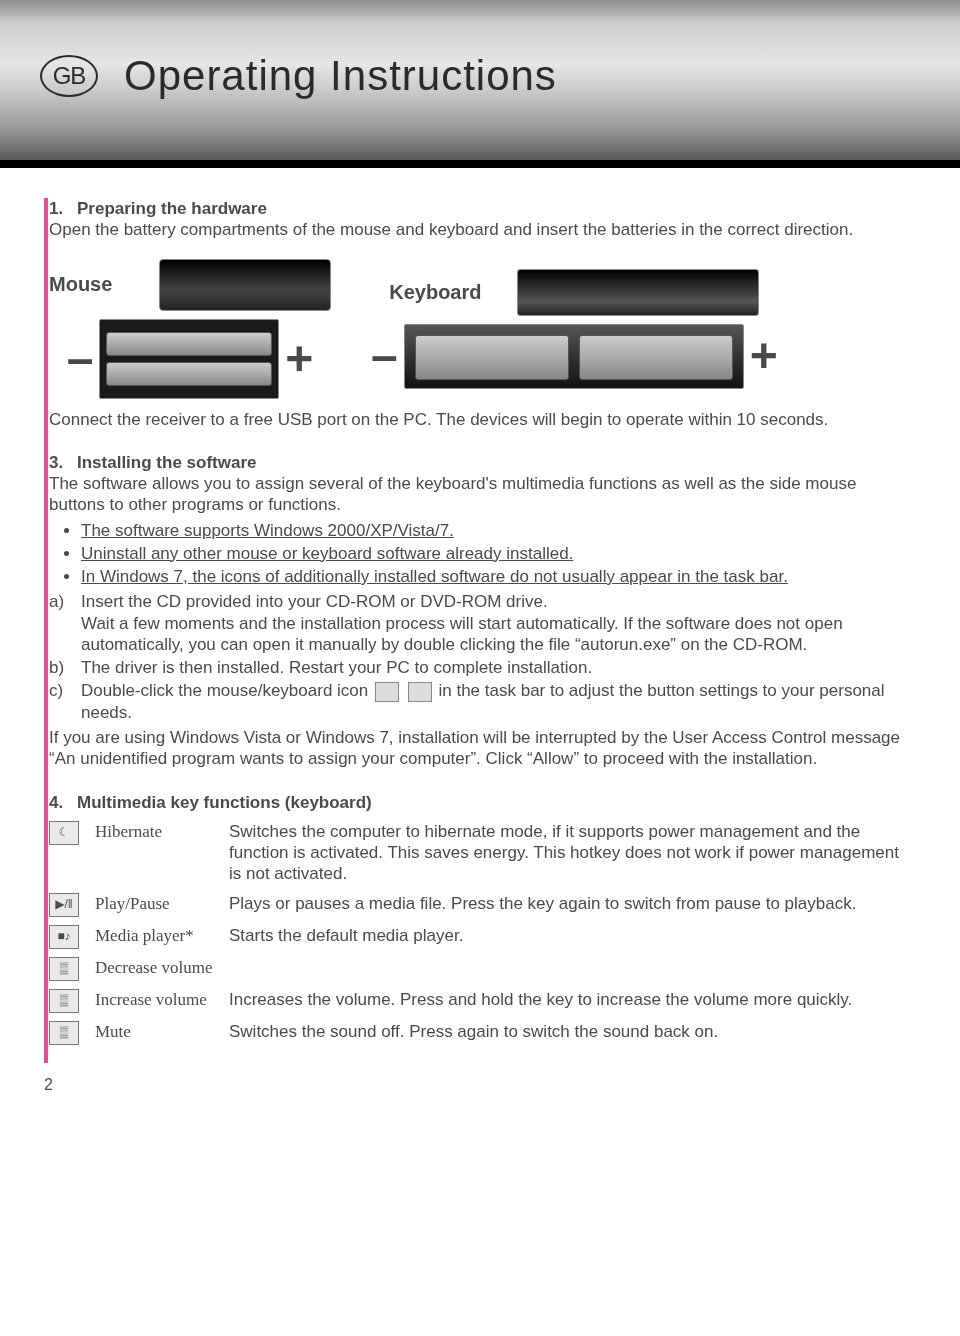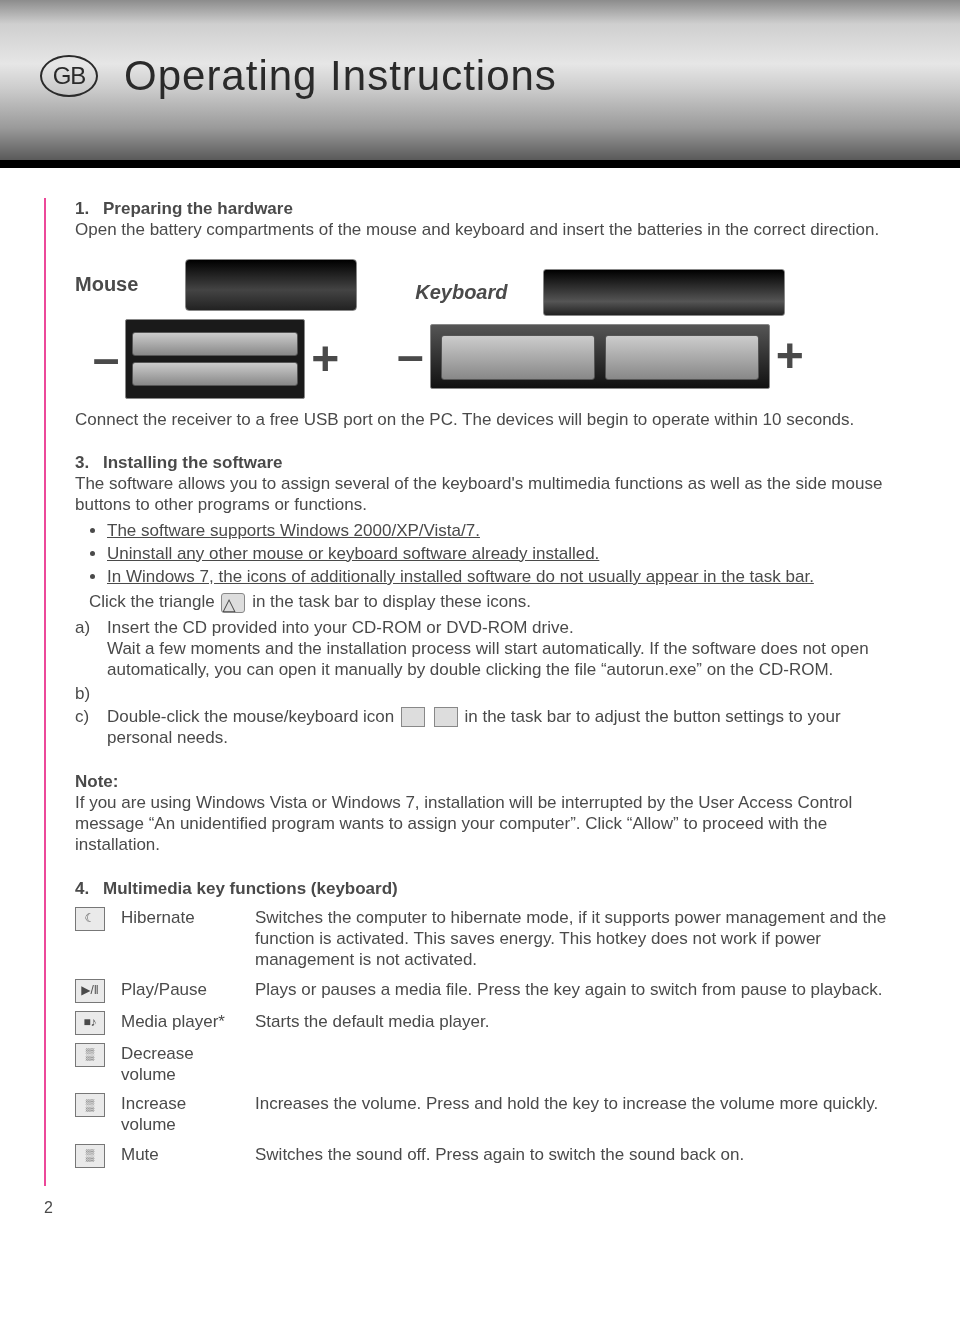--- a/index.html
+++ b/index.html
@@ -31,22 +31,22 @@
     letter-spacing:1px;
     display:flex;align-items:center;gap:26px;
   }
   .gb-badge{
     display:inline-flex;align-items:center;justify-content:center;
     width:54px;height:38px;border:2px solid #2a2a2a;border-radius:50%;
     font-size:24px;font-weight:400;letter-spacing:-1px;
   }
   .content{
     margin:30px 30px 0 44px;
-    border-left:2px solid #ec4899;
-    padding:0 20px 10px 29px;
+    border-left:4px solid #ec4899;
+    padding:0 20px 10px 1px;
   }
   .step{font-weight:bold;margin-top:22px;}
   .step-num{display:inline-block;width:28px;}
   .body-text{}
   
   .hw-row{display:flex;align-items:center;gap:10px;margin:18px 0 10px;}
   .hw-row .lbl{font-weight:bold;font-size:20px;}
   .sign{font-size:48px;font-weight:900;line-height:1;}
   .photo{background:#3a3a3a;border:1px solid #888;border-radius:2px;display:inline-block;}
   .lid{width:170px;height:50px;background:linear-gradient(180deg,#000 0%,#444 60%,#222 100%);border-radius:4px;}
@@ -60,21 +60,21 @@
   ul.bullets li{margin:2px 0;text-decoration:underline;}
   .letters{margin:4px 0;padding-left:0;list-style:none;}
   .letters li{display:flex;gap:14px;margin:2px 0;}
   .letters li .lt{width:18px;flex-shrink:0;}
   .note-hd{font-weight:bold;margin-top:22px;}
   
   .mmtable{margin-top:8px;}
   .mmrow{display:flex;gap:14px;margin:8px 0;align-items:flex-start;}
   .mmicon{width:32px;flex-shrink:0;}
   .mmicon .ibox{width:28px;height:22px;border:1px solid #777;background:#eaeaea;display:flex;align-items:center;justify-content:center;font-size:12px;}
-  .mmname{width:120px;flex-shrink:0;}
+  .mmname{width:120px;flex-shrink:0;font-family:Liberation Serif, serif;}
   .mmdesc{flex:1;}
   .inline-icon{display:inline-block;width:22px;height:18px;border:1px solid #888;background:#ddd;vertical-align:middle;margin:0 2px;}
   .pgnum{margin:12px 0 20px 44px;font-size:16px;}
 </style>
 </head>
 <body>
 
 <div class="banner">
   <div class="title">
     <span class="gb-badge">GB</span>
@@ -99,21 +99,21 @@
       <div style="display:flex;align-items:center;gap:6px;">
         <span class="sign">–</span>
         <span class="photo compartment">
             <span class="batt"></span>
             <span class="batt"></span>
           </span>
         <span class="sign">+</span>
       </div>
     </div>
     <div style="display:flex;flex-direction:column;align-items:center;gap:8px;margin-left:30px;">
-      <div style="display:flex;align-items:center;gap:36px;font-style:italic;">
+      <div style="display:flex;align-items:center;gap:36px;">
         <span class="lbl">Keyboard</span>
         <span class="photo kbd-lid"></span>
       </div>
       <div style="display:flex;align-items:center;gap:6px;">
         <span class="sign">–</span>
         <span class="photo kbd-comp">
             <span class="batt"></span>
             <span class="batt"></span>
           </span>
         <span class="sign">+</span>
@@ -125,48 +125,43 @@
 
   <div class="step">
     <span class="step-num">3.</span><span>Installing the software</span>
   </div>
   <div class="body-text">The software allows you to assign several of the keyboard's multimedia functions as well as the side mouse buttons to other programs or functions.</div>
   <ul class="bullets">
     <li>The software supports Windows 2000/XP/Vista/7.</li>
     <li>Uninstall any other mouse or keyboard software already installed.</li>
     <li>In Windows 7, the icons of additionally installed software do not usually appear in the task bar.</li>
   </ul>
-  <div style="padding-left:14px;">
-    <span>Click the triangle</span>
-    <span class="inline-icon" style="border-radius:3px;">△</span>
-    <span>in the task bar to display these icons.</span>
-  </div>
   <ul class="letters">
     <li>
       <span class="lt">a)</span>
       <span>
         <span>Insert the CD provided into your CD-ROM or DVD-ROM drive.</span><br>
         <span>Wait a few moments and the installation process will start automatically. If the software does not open automatically, you can open it manually by double clicking the file “autorun.exe” on the CD-ROM.</span>
       </span>
     </li>
     <li>
       <span class="lt">b)</span>
+      <span>The driver is then installed. Restart your PC to complete installation.</span>
     </li>
     <li>
       <span class="lt">c)</span>
       <span>
         <span>Double-click the mouse/keyboard icon</span>
         <span class="inline-icon"></span>
         <span class="inline-icon"></span>
         <span>in the task bar to adjust the button settings to your personal needs.</span>
       </span>
     </li>
   </ul>
 
-  <div class="note-hd">Note:</div>
   <div class="body-text">If you are using Windows Vista or Windows 7, installation will be interrupted by the User Access Control message “An unidentified program wants to assign your computer”. Click “Allow” to proceed with the installation.</div>
 
   <div class="step">
     <span class="step-num">4.</span><span>Multimedia key functions (keyboard)</span>
   </div>
   <div class="mmtable" id="mmtable">
       <div class="mmrow">
         <div class="mmicon">
           <div class="ibox">☾</div>
         </div>

